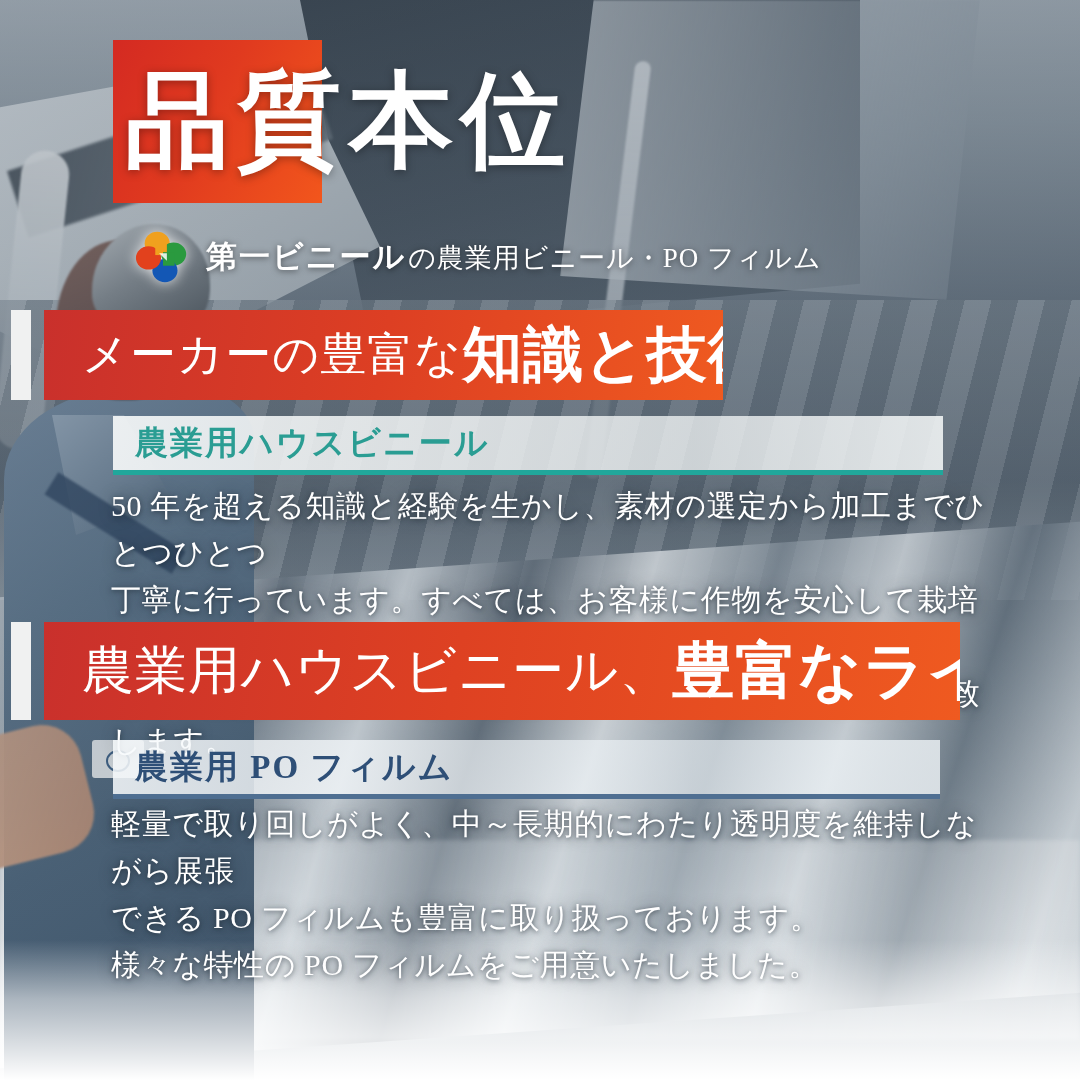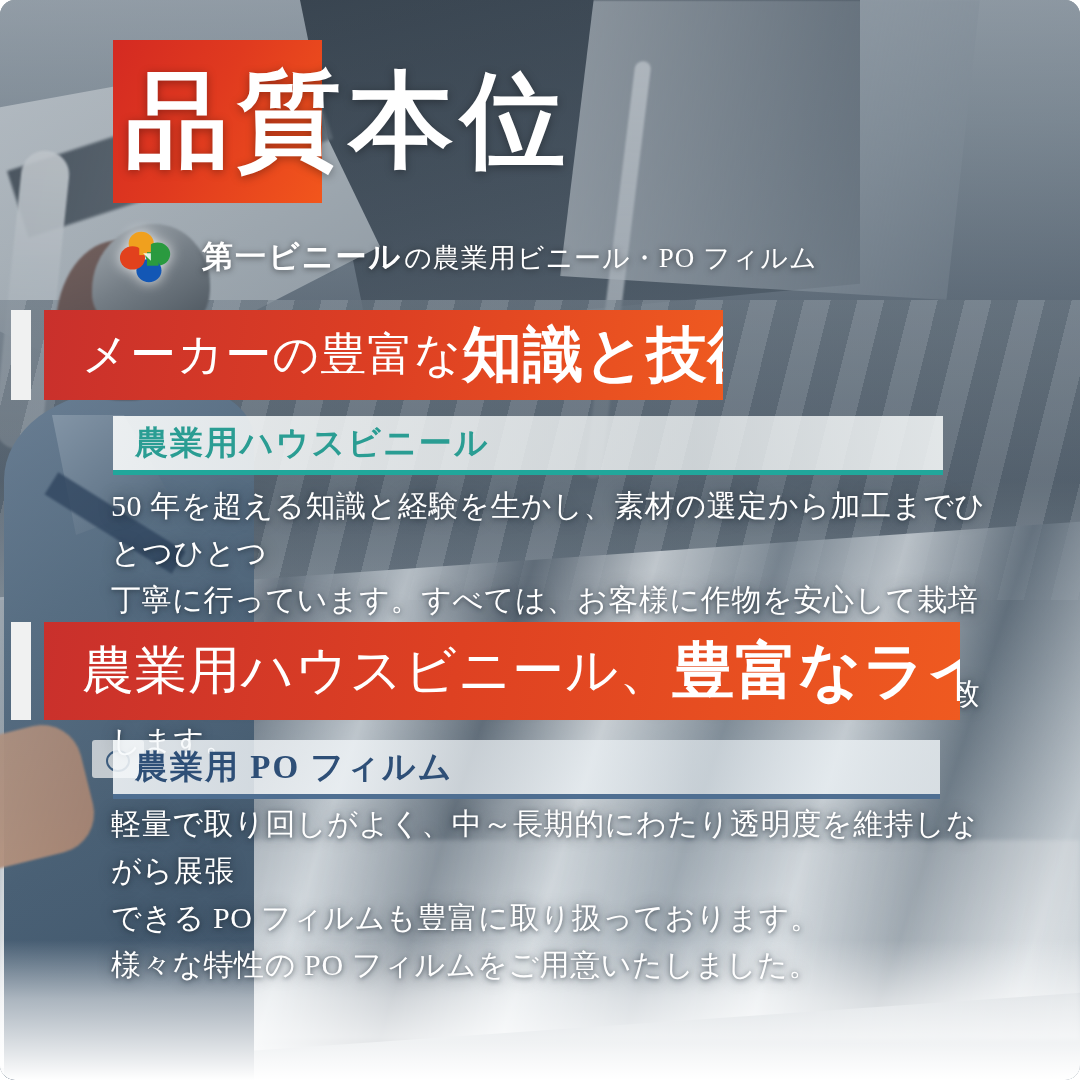--- a/index.html
+++ b/index.html
@@ -7,21 +7,20 @@
     padding: 0;
     background: #ffffff;
   }
   #banner {
     position: relative;
     width: 1080px;
     height: 1080px;
     overflow: hidden;
     font-family: "Liberation Serif", "DejaVu Serif", serif;
     background: #6e7a84;
-    border-radius: 15px;
   }
 
   
   .bg-layer { position: absolute; inset: 0; }
 
   .bg-base {
     background:
       linear-gradient(178deg, #b9c2c9 0%, #97a3ac 14%, #6d7a86 30%, #55626e 48%, #7f8c96 66%, #9fabb4 82%, #c2cbd2 100%);
   }
   
@@ -169,21 +168,21 @@
   .title-block { position: absolute; left: 113px; top: 40px; width: 209px; height: 163px;
     background: linear-gradient(118deg, #d42a22 0%, #e03a1f 45%, #f2561c 100%); }
   .title-text {
     position: absolute; left: 125px; top: 62px; width: 560px; height: 120px;
     color: #ffffff; font-size: 104px; line-height: 118px; letter-spacing: 8px;
     font-weight: 700; white-space: nowrap;
     text-shadow: 0 2px 10px rgba(0,0,0,.35);
   }
 
   
-  .logo-row { position: absolute; left: 118px; top: 228px; display: flex; align-items: center; gap: 26px; }
+  .logo-row { position: absolute; left: 134px; top: 228px; display: flex; align-items: center; gap: 14px; }
   .logo-mark { position: relative; width: 58px; height: 58px; filter: drop-shadow(0 0 7px rgba(255,255,255,.85)); }
   .brand-text {
     color: #ffffff; font-size: 29px; letter-spacing: 1px; white-space: nowrap;
     text-shadow: 0 1px 6px rgba(0,0,0,.55);
     display: flex; align-items: baseline; gap: 2px;
   }
   .brand-name { font-weight: 700; font-size: 31px; letter-spacing: 2px; }
   .brand-tail { font-size: 27px; text-align: center; }
 
   

